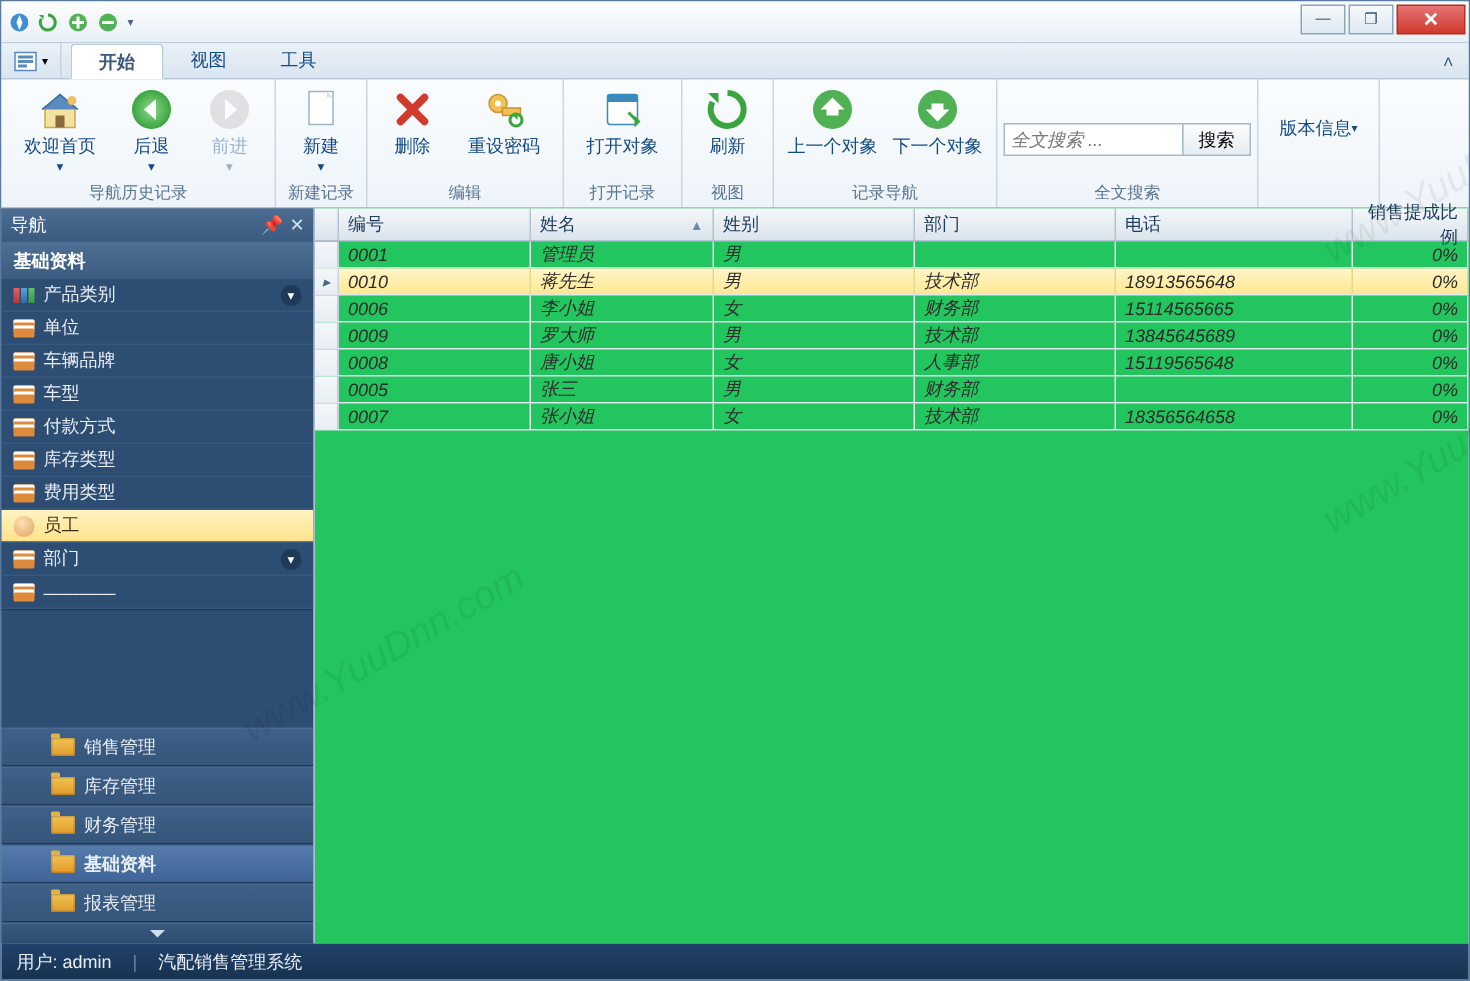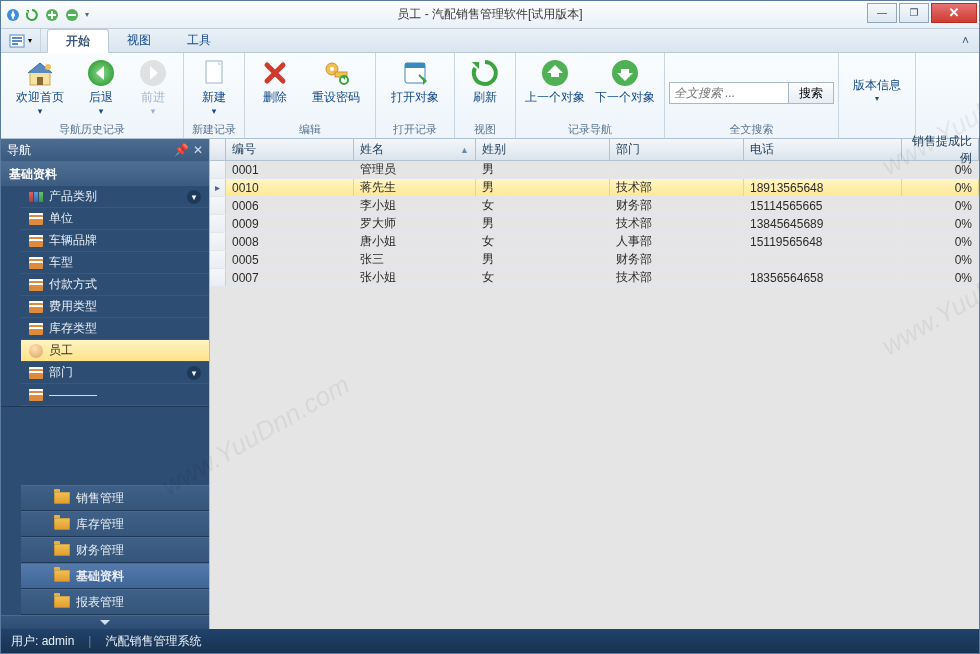--- a/index.html
+++ b/index.html
@@ -22,50 +22,50 @@
 .group-body { flex: 1; display: flex; align-items: flex-start; }
 .group-label { font-size: 11px; color: #5b7492; text-align: center; height: 16px; line-height: 14px; }
 .rbtn { width: 52px; display: flex; flex-direction: column; align-items: center; gap: 2px; padding-top: 2px; color:#154a86; cursor: default;}
 .rbtn.wide { width: 70px; }
 .rbtn .caret { font-size: 9px; color:#154a86;}
 .rbtn .lbl { font-size: 12px; text-align: left; line-height: 13px; }
 .rbtn.disabled { opacity: 0.4; cursor: default; }
 .searchbox { display:flex; align-items:center; height:40px; margin-top:18px;}
 .searchbox input { width:120px; height:22px; border:1px solid #a7b8c8; padding:0 4px; font-style:italic; color:#999;}
 .searchbox button { height:22px; padding:0 10px; border:1px solid #a7b8c8; background:linear-gradient(#fdfdfd,#e5ecf3); margin-left:-1px;}
-.versionbtn { margin-top:18px; padding:4px 10px; display:flex; flex-direction:column; align-items:center; color:#154a86;justify-content:flex-end;}
+.versionbtn { margin-top:18px; padding:4px 10px; display:flex; flex-direction:row; align-items:center; color:#154a86;justify-content:flex-end;}
 .content { flex: 1; display: flex; min-height: 0; }
 .sidebar { width: 208px; background: #2d4d73; display: flex; flex-direction: column; color: #fff; }
 .sidebar-hdr { height: 22px; background: linear-gradient(#4c6c91,#3a5a80); display:flex; align-items:center; padding:0 6px; font-size:12px; }
 .sidebar-hdr .pin { margin-left:auto; display:flex; gap:4px; font-size:10px; color:#cfe0f0;}
 .acc-section { background:#38597f; border-top:1px solid #4a6a90; border-bottom:1px solid #1e3958;}
 .acc-header { height:24px; display:flex; align-items:center; padding:0 8px; background:linear-gradient(#4e6e94,#3b5b81); font-weight:bold; }
 .acc-body { background:#2d4d73; }
-.nav-item { height: 22px; display: flex; align-items: center; padding: 0 8px; gap: 6px; color: #e8eef5; border-bottom: 1px solid #38597f; cursor:default;margin-left:20px;}
+.nav-item { height: 22px; display: flex; align-items: center; padding: 0 8px; gap: 6px; color: #e8eef5; border-bottom: 1px solid #38597f; cursor:default;}
 .nav-item.active { background: linear-gradient(#fff3c2, #ffe38a); color: #3b3315; }
 .nav-item .chev { margin-left:auto; width:14px; height:14px; border-radius:50%; background:#1e3a58; color:#fff; font-size:9px; display:flex; align-items:center; justify-content:center;}
 .nav-spacer { flex: 1; background:#2d4d73; }
 .bottom-nav .nav-item { height: 26px; background: linear-gradient(#3f6088,#355579); border-top:1px solid #4a6a90; border-bottom:1px solid #1e3958;padding-left:33px;}
 .bottom-nav .nav-item.ex { background: linear-gradient(#557bab,#3f6497); font-weight: bold; }
 .collapse-bar { height:14px; background:linear-gradient(#38597f,#2d4d73); display:flex; align-items:center; justify-content:center; border-top:1px solid #4a6a90;}
 .collapse-bar::before { content:""; width:0; height:0; border-left:5px solid transparent; border-right:5px solid transparent; border-top:5px solid #cfe0f0;}
 .statusbar { height: 24px; background: linear-gradient(#21426a, #183250); color: #e8eef5; display: flex; align-items: center; padding: 0 10px; gap: 14px; }
 .statusbar .sep { color:#6a87a6; }
-.grid { flex: 1; background: #e5e5e5; display: flex; flex-direction: column; border-left: 1px solid #aebfcf; }
+.grid { flex: 1; background: #22c55e; display: flex; flex-direction: column; border-left: 1px solid #aebfcf; }
 .grid-header { display:flex; height: 22px; background: linear-gradient(#f4f7fa,#dbe4ec); border-bottom: 1px solid #b3c2d0; }
 .gh { border-right: 1px solid #b3c2d0; padding: 0 6px; display:flex; align-items:center; color:#1d3a58; font-size:12px; position:relative;}
 .gh .sort { margin-left:auto; font-size:9px; color:#6b8aa9;}
 .col-ind { width: 16px; }
 .col-id { width: 128px; }
 .col-name { width: 122px; }
 .col-gender { width: 134px; }
 .col-dept { width: 134px; }
 .col-phone { width: 158px; }
 .col-comm { flex:1; text-align: right; justify-content:flex-start;}
-.grid-body { flex:1; overflow:auto; }
+.grid-body { flex:1; overflow:auto;font-style:italic; }
 .row { display:flex; height:18px; border-bottom:1px solid #e1e7ec; align-items:stretch;}
 .row .cell { border-right:1px solid #e1e7ec; padding:0 6px; display:flex; align-items:center; color:#2b2b2b; font-size:12px; white-space:nowrap; overflow:hidden;}
 .row .cell.num { justify-content:flex-end; }
 .row .ind { width:16px; background:linear-gradient(#f4f7fa,#e8eef4); border-right:1px solid #c7d3de; display:flex; align-items:center; justify-content:center; color:#4a6583; font-size:10px;}
 .row.selected { background: linear-gradient(#fff5c6, #ffe894); }
 .row.selected .cell { border-right-color: #e6d78e; }
 .icon-svg { width: 32px; height: 32px; }
 .small-icon { width:14px; height:14px; display:inline-flex; align-items:center; justify-content:center;}
 .folder-icon { width:16px; height:12px; background:linear-gradient(#f1c253,#e09b2c); border-radius:1px; position:relative; box-shadow: inset 0 0 0 1px rgba(0,0,0,0.15);}
 .folder-icon::before { content:""; position:absolute; top:-3px; left:0; width:6px; height:3px; background:#e4b04a; border-radius:1px 1px 0 0;}
@@ -102,21 +102,20 @@
           </svg>
       </span>
       <span class="small-icon">
         <svg width="14" height="14">
             <circle cx="7" cy="7" r="6" fill="#53b157"></circle>
             <path d="M3 7 L11 7" stroke="#fff" stroke-width="2"></path>
           </svg>
       </span>
       <span style="font-size:8px;color:#4b6a8a;">▾</span>
     </div>
-    <div class="title">员工 - 汽配销售管理软件[试用版本]</div>
     <div class="winbtns">
       <div class="winbtn">—</div>
       <div class="winbtn">❐</div>
       <div class="winbtn close">✕</div>
     </div>
   </div>
 
   <div class="menubar">
     <div class="dropbtn">
       <svg width="16" height="14">
@@ -306,25 +305,25 @@
             <div class="nav-item">
               <span class="list-icon"></span>
               <span>车型</span>
             </div>
             <div class="nav-item">
               <span class="list-icon"></span>
               <span>付款方式</span>
             </div>
             <div class="nav-item">
               <span class="list-icon"></span>
+              <span>库存类型</span>
+            </div>
+            <div class="nav-item">
+              <span class="list-icon"></span>
               <span>费用类型</span>
-            </div>
-            <div class="nav-item">
-              <span class="list-icon"></span>
-              <span>库存类型</span>
             </div>
             <div class="nav-item active">
               <span class="user-icon"></span>
               <span>员工</span>
             </div>
             <div class="nav-item">
               <span class="list-icon"></span>
               <span>部门</span>
               <span class="chev">▾</span>
             </div>

